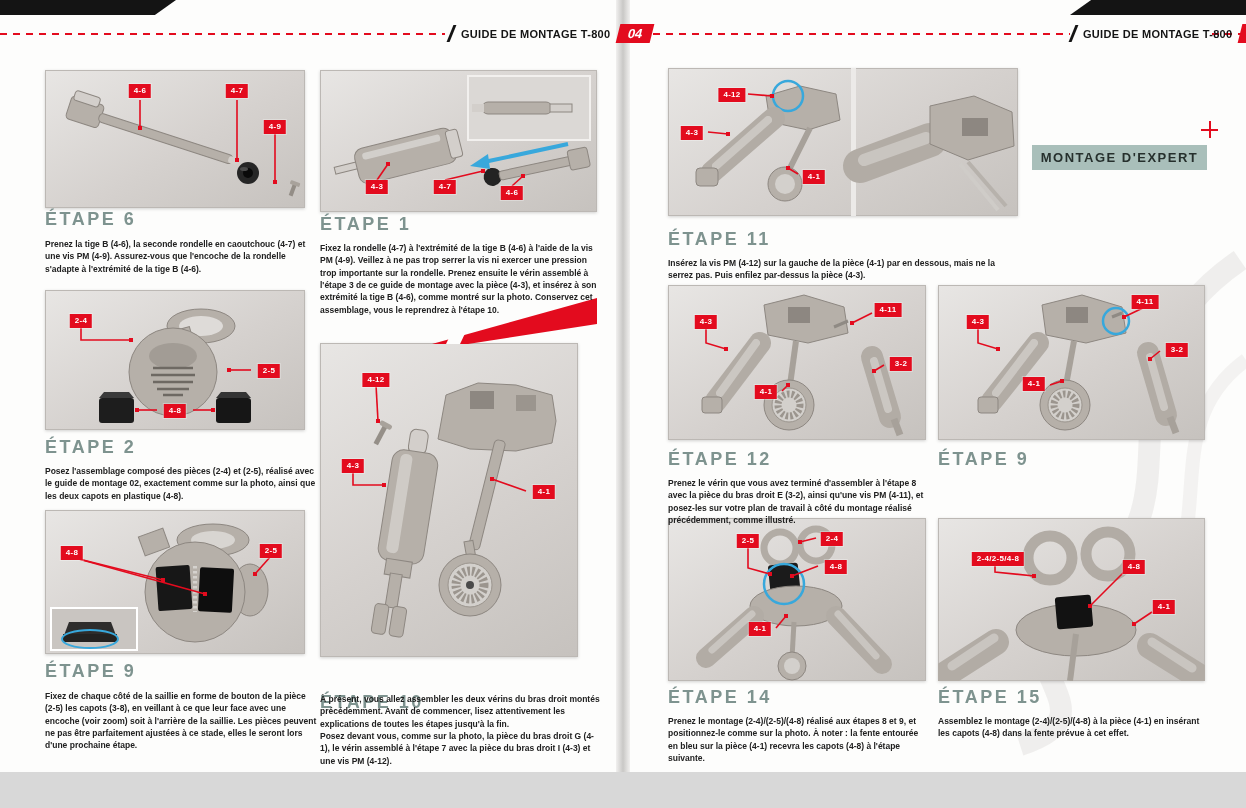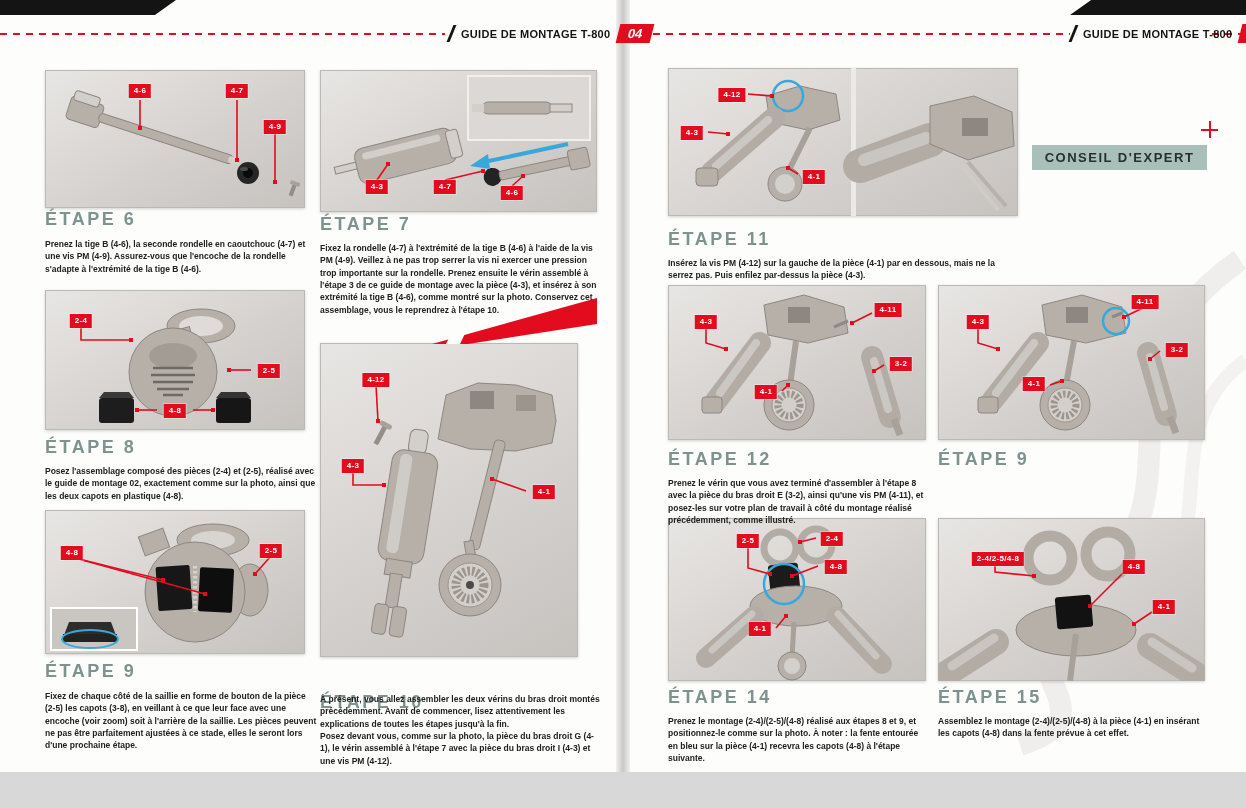--- a/index.html
+++ b/index.html
@@ -132,21 +132,21 @@
       <g fill="#e30b1e">
         <rect x="66" y="92" width="4" height="4"></rect>
           <rect x="161" y="99" width="4" height="4"></rect>
           <rect x="201" y="104" width="4" height="4"></rect>
       </g>
     </svg>
     <div class="co" style="left:57px;top:110px">4-3</div>
     <div class="co" style="left:125px;top:110px">4-7</div>
     <div class="co" style="left:192px;top:116px">4-6</div>
   </div>
-  <div class="step-title" style="left:320px;top:214px">ÉTAPE 7</div>
+  <div class="step-title" style="left:320px;top:214px">ÉTAPE 1</div>
   <div class="step-body" style="left:320px;top:242px;width:282px">Fixez la rondelle (4-7) à l'extrémité de la tige B (4-6) à l'aide de la vis PM (4-9). Veillez à ne pas trop serrer la vis ni exercer une pression trop importante sur la rondelle. Prenez ensuite le vérin assemblé à l'étape 3 de ce guide de montage avec la pièce (4-3), et insérez à son extrémité la tige B (4-6), comme montré sur la photo. Conservez cet assemblage, vous le reprendrez à l'étape 10.</div>
 
   <svg class="banner" viewBox="0 0 277 48">
     <polygon points="112,48 277,2 277,28 148,48" fill="#e30b1e"></polygon>
     <polygon points="126,48 147,4 161,4 140,48" fill="#fdfdfc"></polygon>
   </svg>
 
   <div class="photo" style="left:45px;top:290px;width:260px;height:140px">
     <svg width="260" height="140">
       <ellipse cx="156" cy="36" rx="34" ry="17" fill="#b6b0a9" stroke="#8d8781"></ellipse>
@@ -169,21 +169,21 @@
         <rect x="84" y="48" width="4" height="4"></rect>
           <rect x="182" y="78" width="4" height="4"></rect>
         <rect x="90" y="118" width="4" height="4"></rect>
           <rect x="166" y="118" width="4" height="4"></rect>
       </g>
     </svg>
     <div class="co" style="left:36px;top:24px">2-4</div>
     <div class="co" style="left:224px;top:74px">2-5</div>
     <div class="co" style="left:130px;top:114px">4-8</div>
   </div>
-  <div class="step-title" style="left:45px;top:437px">ÉTAPE 8</div>
+  <div class="step-title" style="left:45px;top:437px">ÉTAPE 2</div>
   <div class="step-body" style="left:45px;top:465px;width:272px">Posez l'assemblage composé des pièces (2-4) et (2-5), réalisé avec le guide de montage 02, exactement comme sur la photo, ainsi que les deux capots en plastique (4-8).</div>
 
   <div class="photo" style="left:45px;top:510px;width:260px;height:144px">
     <svg width="260" height="144">
       <ellipse cx="168" cy="30" rx="36" ry="16" fill="#b6b0a9" stroke="#8d8781"></ellipse>
       <ellipse cx="168" cy="30" rx="22" ry="9" fill="#d8d5d1"></ellipse>
       <rect x="96" y="22" width="26" height="20" fill="#b6b0a9" stroke="#8d8781" transform="rotate(-20 109 32)"></rect>
       <ellipse cx="205" cy="80" rx="18" ry="26" fill="#b6b0a9" stroke="#8d8781"></ellipse>
       <circle cx="150" cy="82" r="50" fill="#b6b0a9" stroke="#8d8781"></circle>
       <rect x="112" y="56" width="34" height="44" rx="2" fill="#171717" transform="rotate(-4 129 78)"></rect>
@@ -283,21 +283,21 @@
           <rect x="118" y="98" width="4" height="4"></rect>
       </g>
     </svg>
     <div class="co" style="left:64px;top:20px">4-12</div>
     <div class="co" style="left:24px;top:58px">4-3</div>
     <div class="co" style="left:146px;top:102px">4-1</div>
   </div>
 
   <div class="plus"></div>
   <div class="tip">
-    <div class="tip-h">CONSEIL D'EXPERT</div>
+    <div class="tip-h">MONTAGE D'EXPERT</div>
   </div>
 
   <div class="step-title" style="left:668px;top:229px">ÉTAPE 11</div>
   <div class="step-body" style="left:668px;top:257px;width:340px">Insérez la vis PM (4-12) sur la gauche de la pièce (4-1) par en dessous, mais ne la serrez pas. Puis enfilez par-dessus la pièce (4-3).</div>
 
   <div class="photo" style="left:668px;top:285px;width:258px;height:155px">
     <svg width="258" height="155">
       <polygon points="96,20 136,10 176,22 180,48 140,58 100,50" fill="#b6b0a9" stroke="#8d8781"></polygon>
       <rect x="120" y="22" width="22" height="16" fill="#8d8781"></rect>
       <line x1="92" y1="58" x2="48" y2="116" stroke="#b2aca5" stroke-width="22" stroke-linecap="round"></line>

